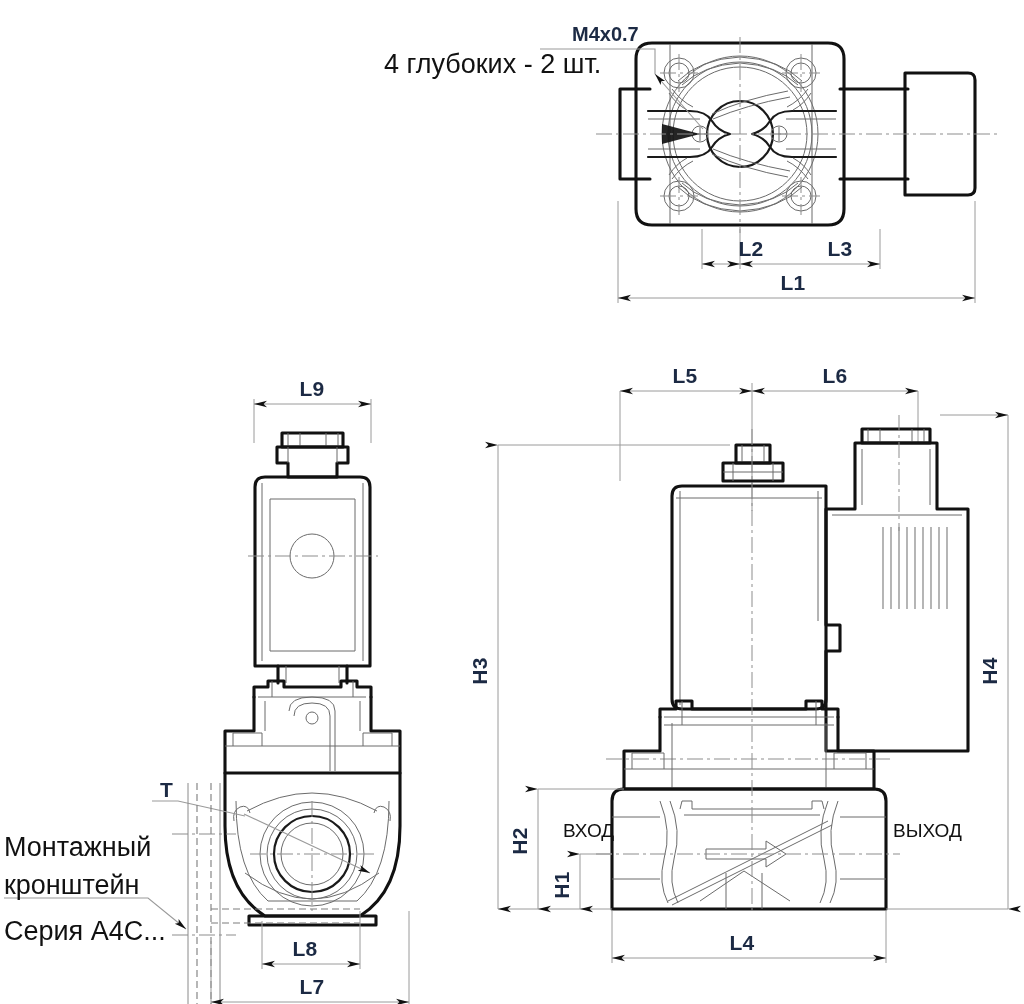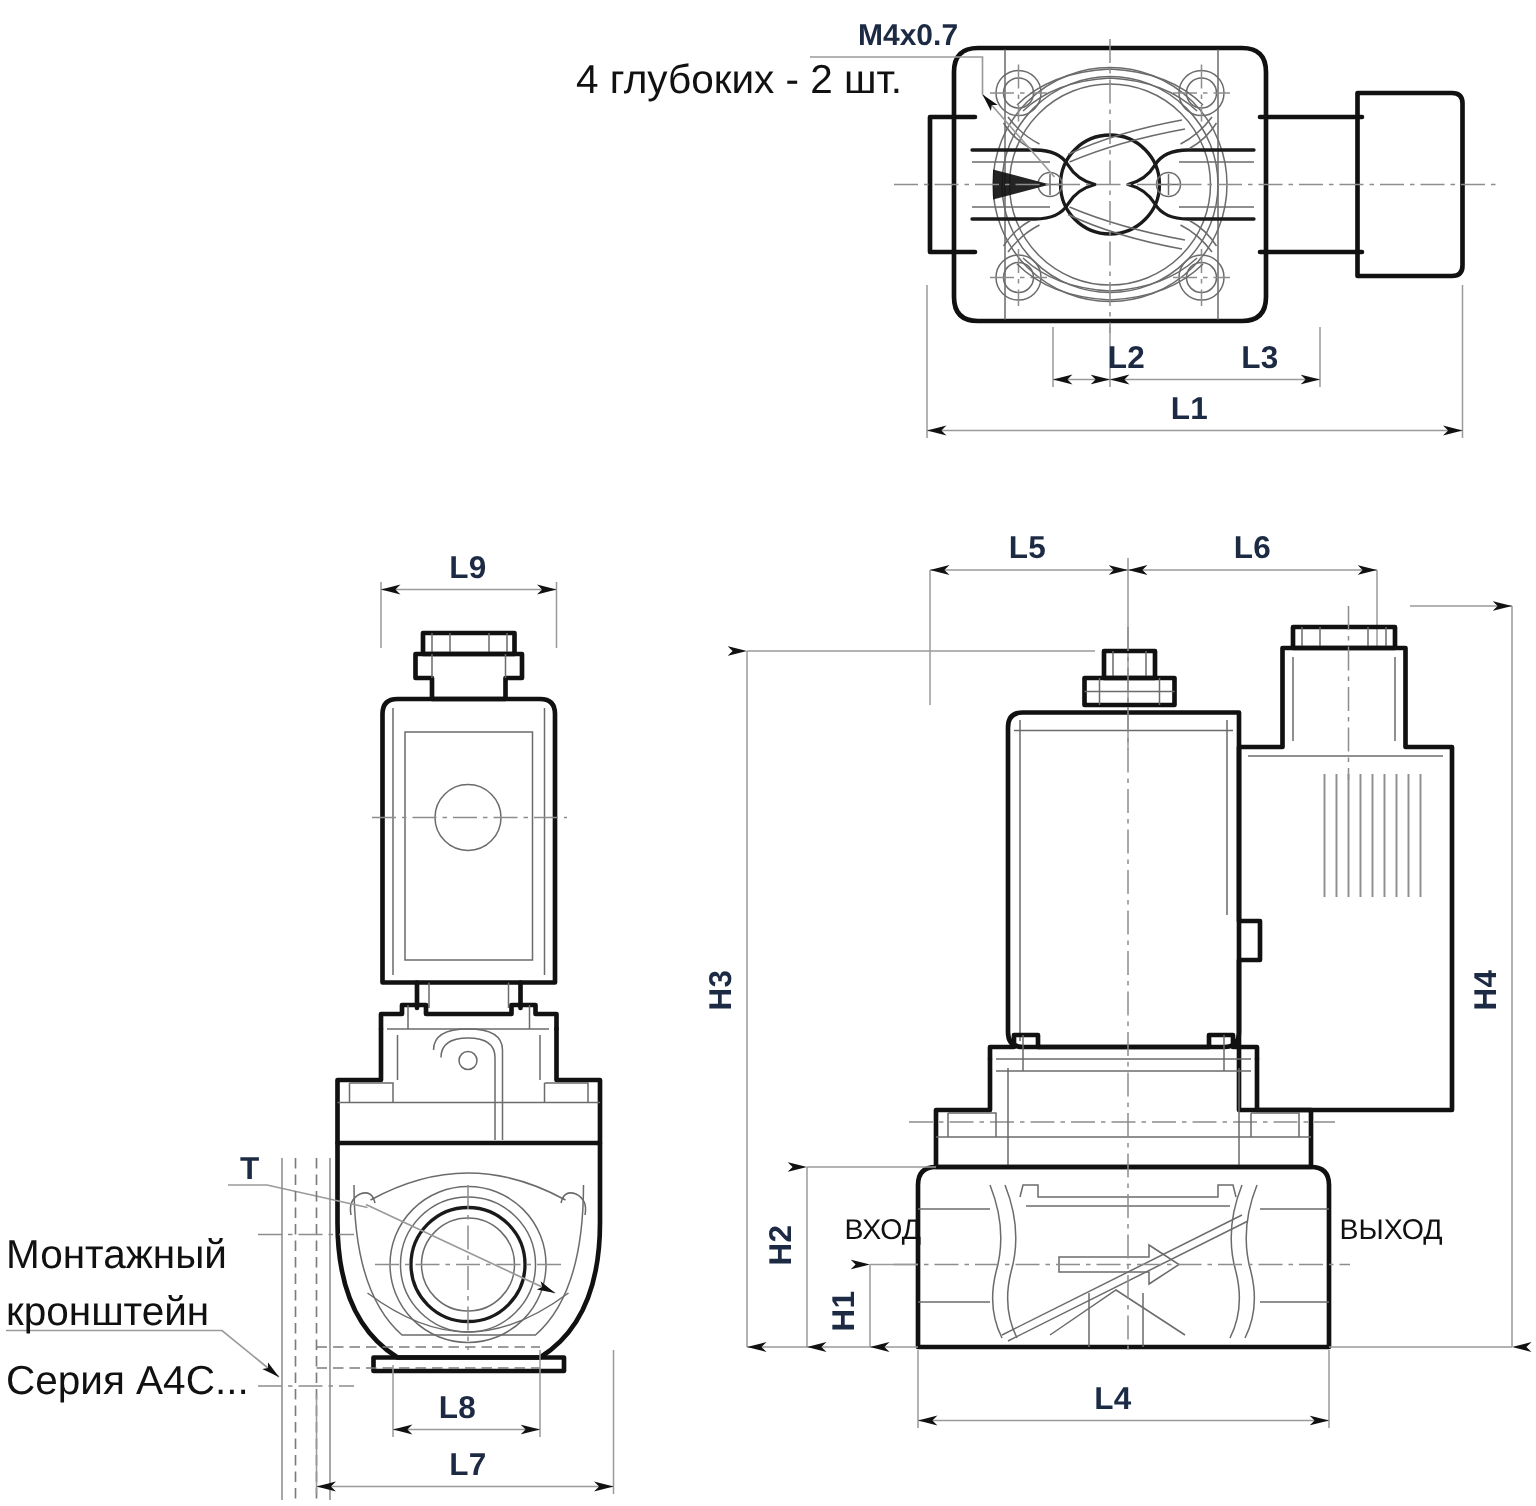--- a/index.html
+++ b/index.html
@@ -12,21 +12,21 @@
     width: 1024px;
     height: 1004px;
     position: relative;
     overflow: hidden;
     font-family: "Liberation Sans", sans-serif;
     color: #111111;
   }
   #drawing-root {
     position: absolute;
     left: 0;
-    top: 0;
+    top: 11px;
     width: 1024px;
     height: 908px;
   }
   svg.dwg {
     position: absolute;
     left: 0;
     top: 0;
     width: 1024px;
     height: 1004px;
     display: block;

